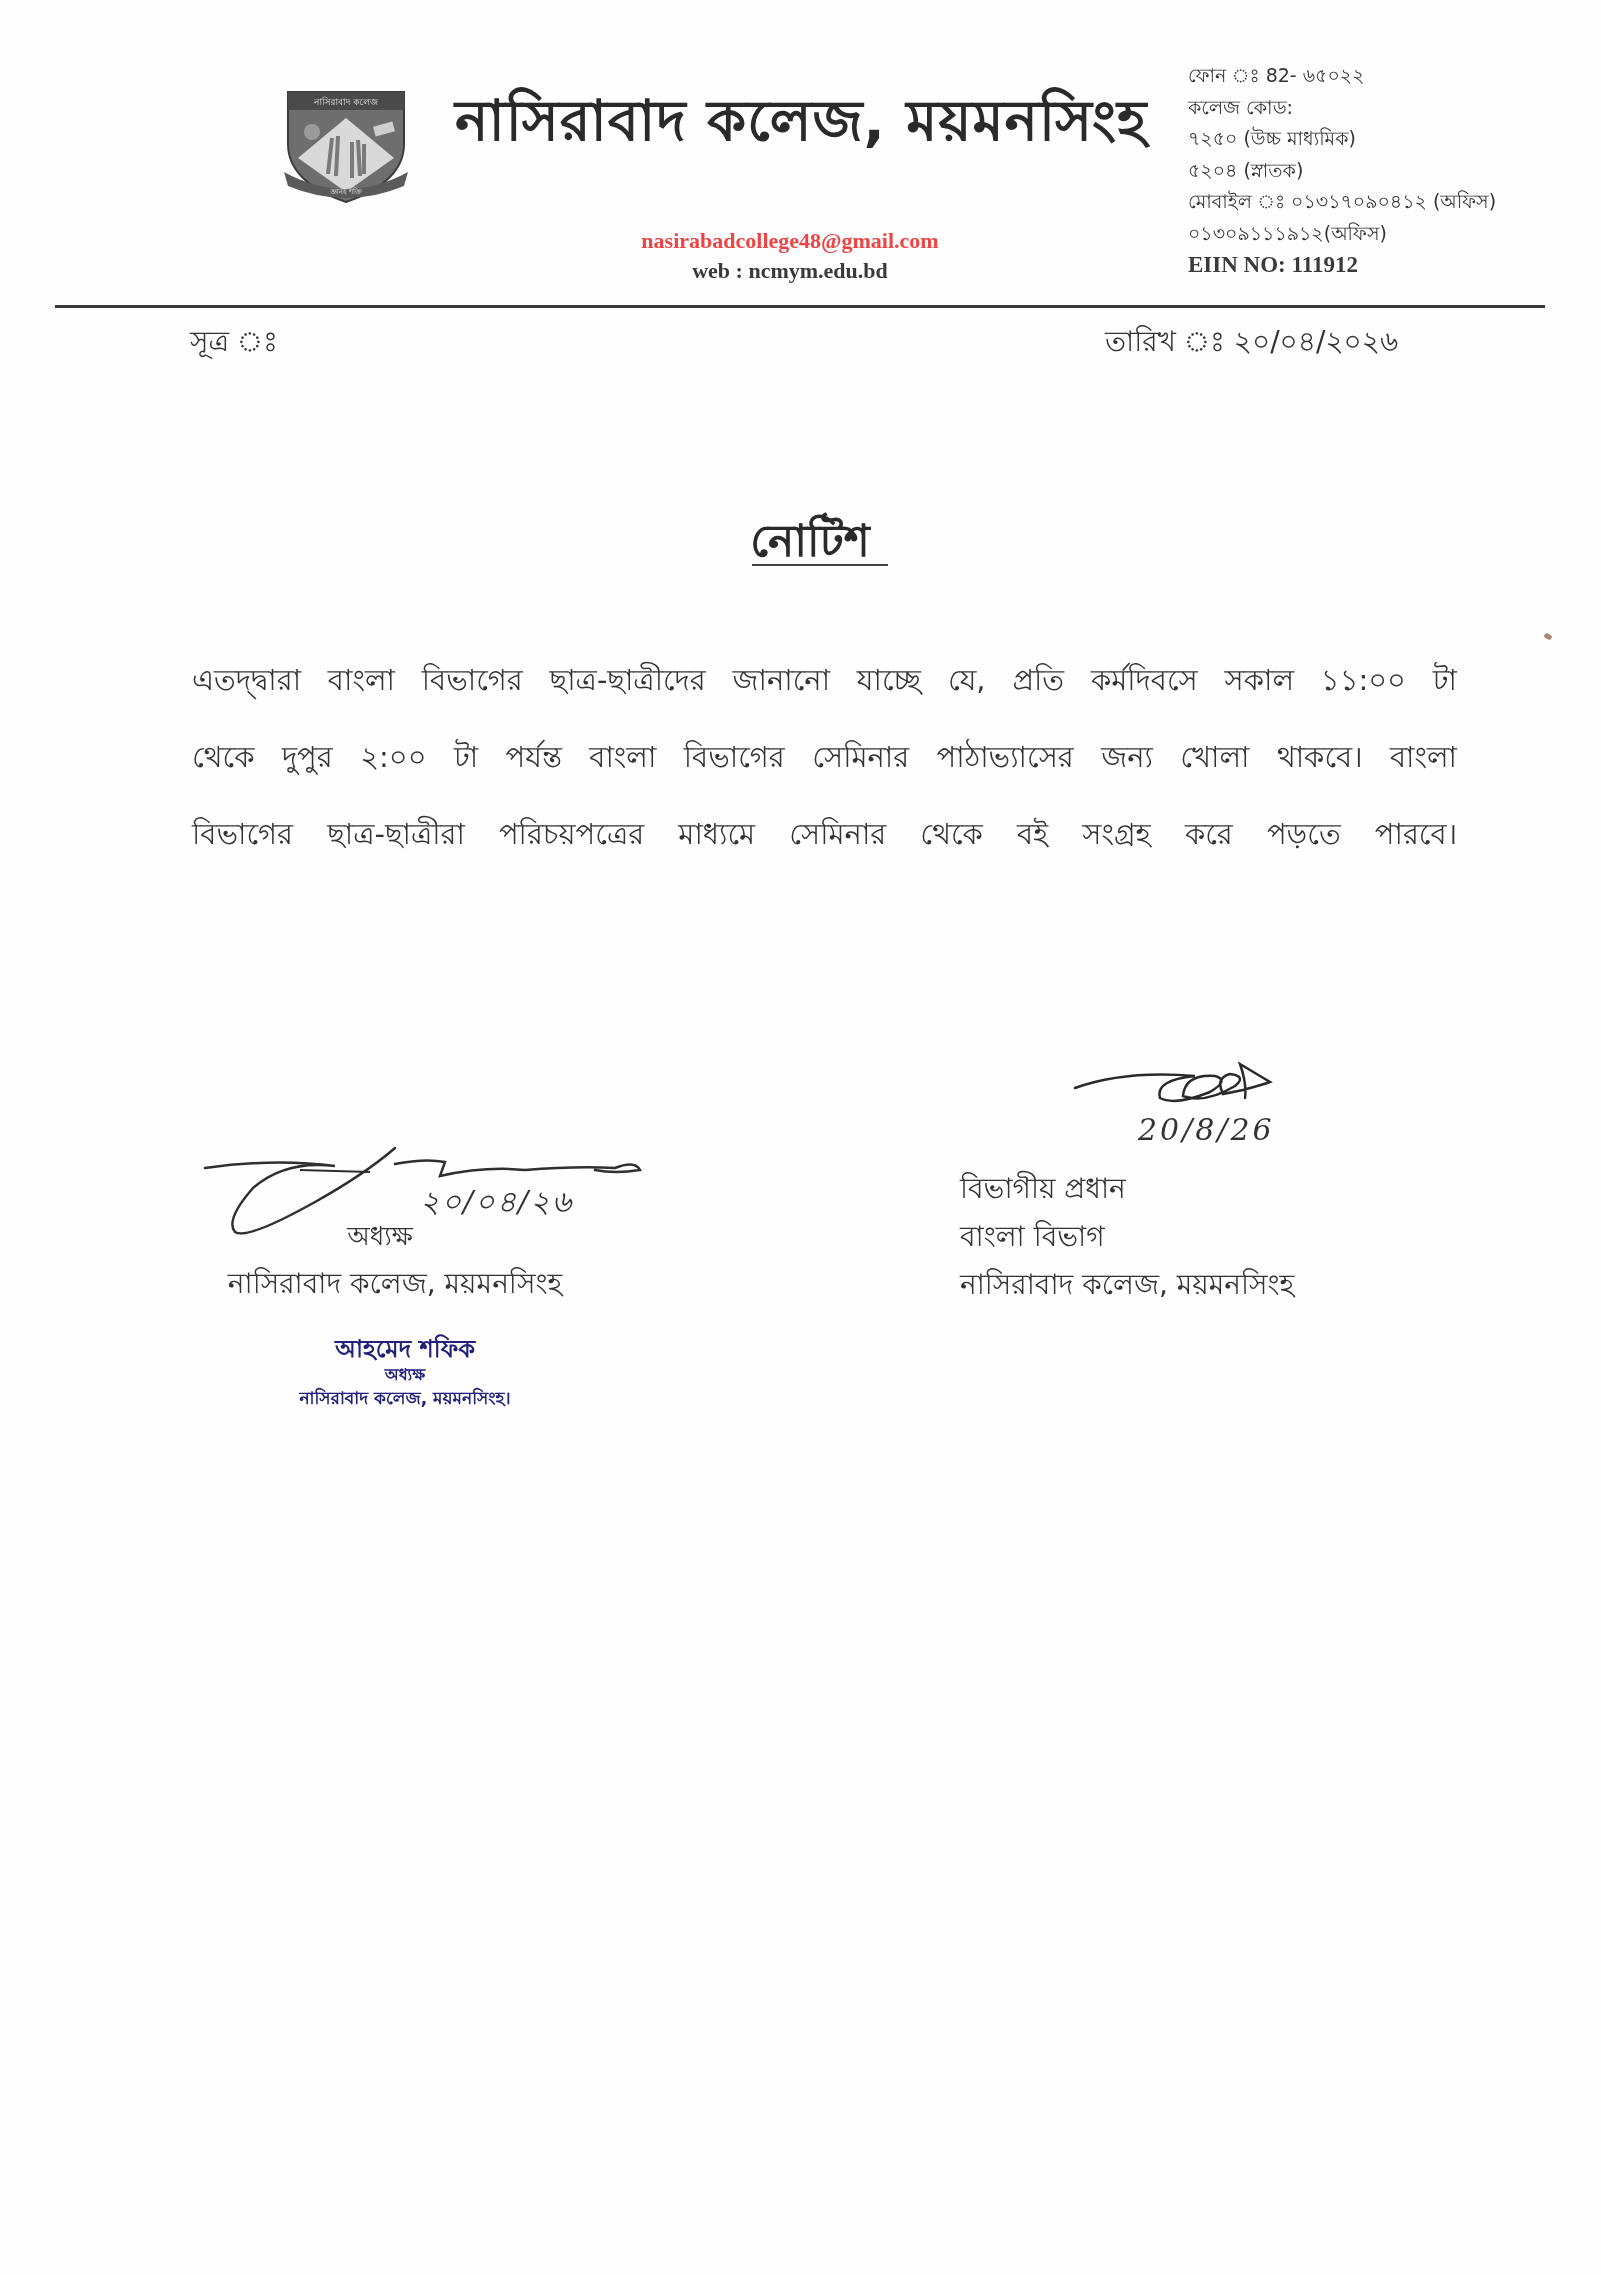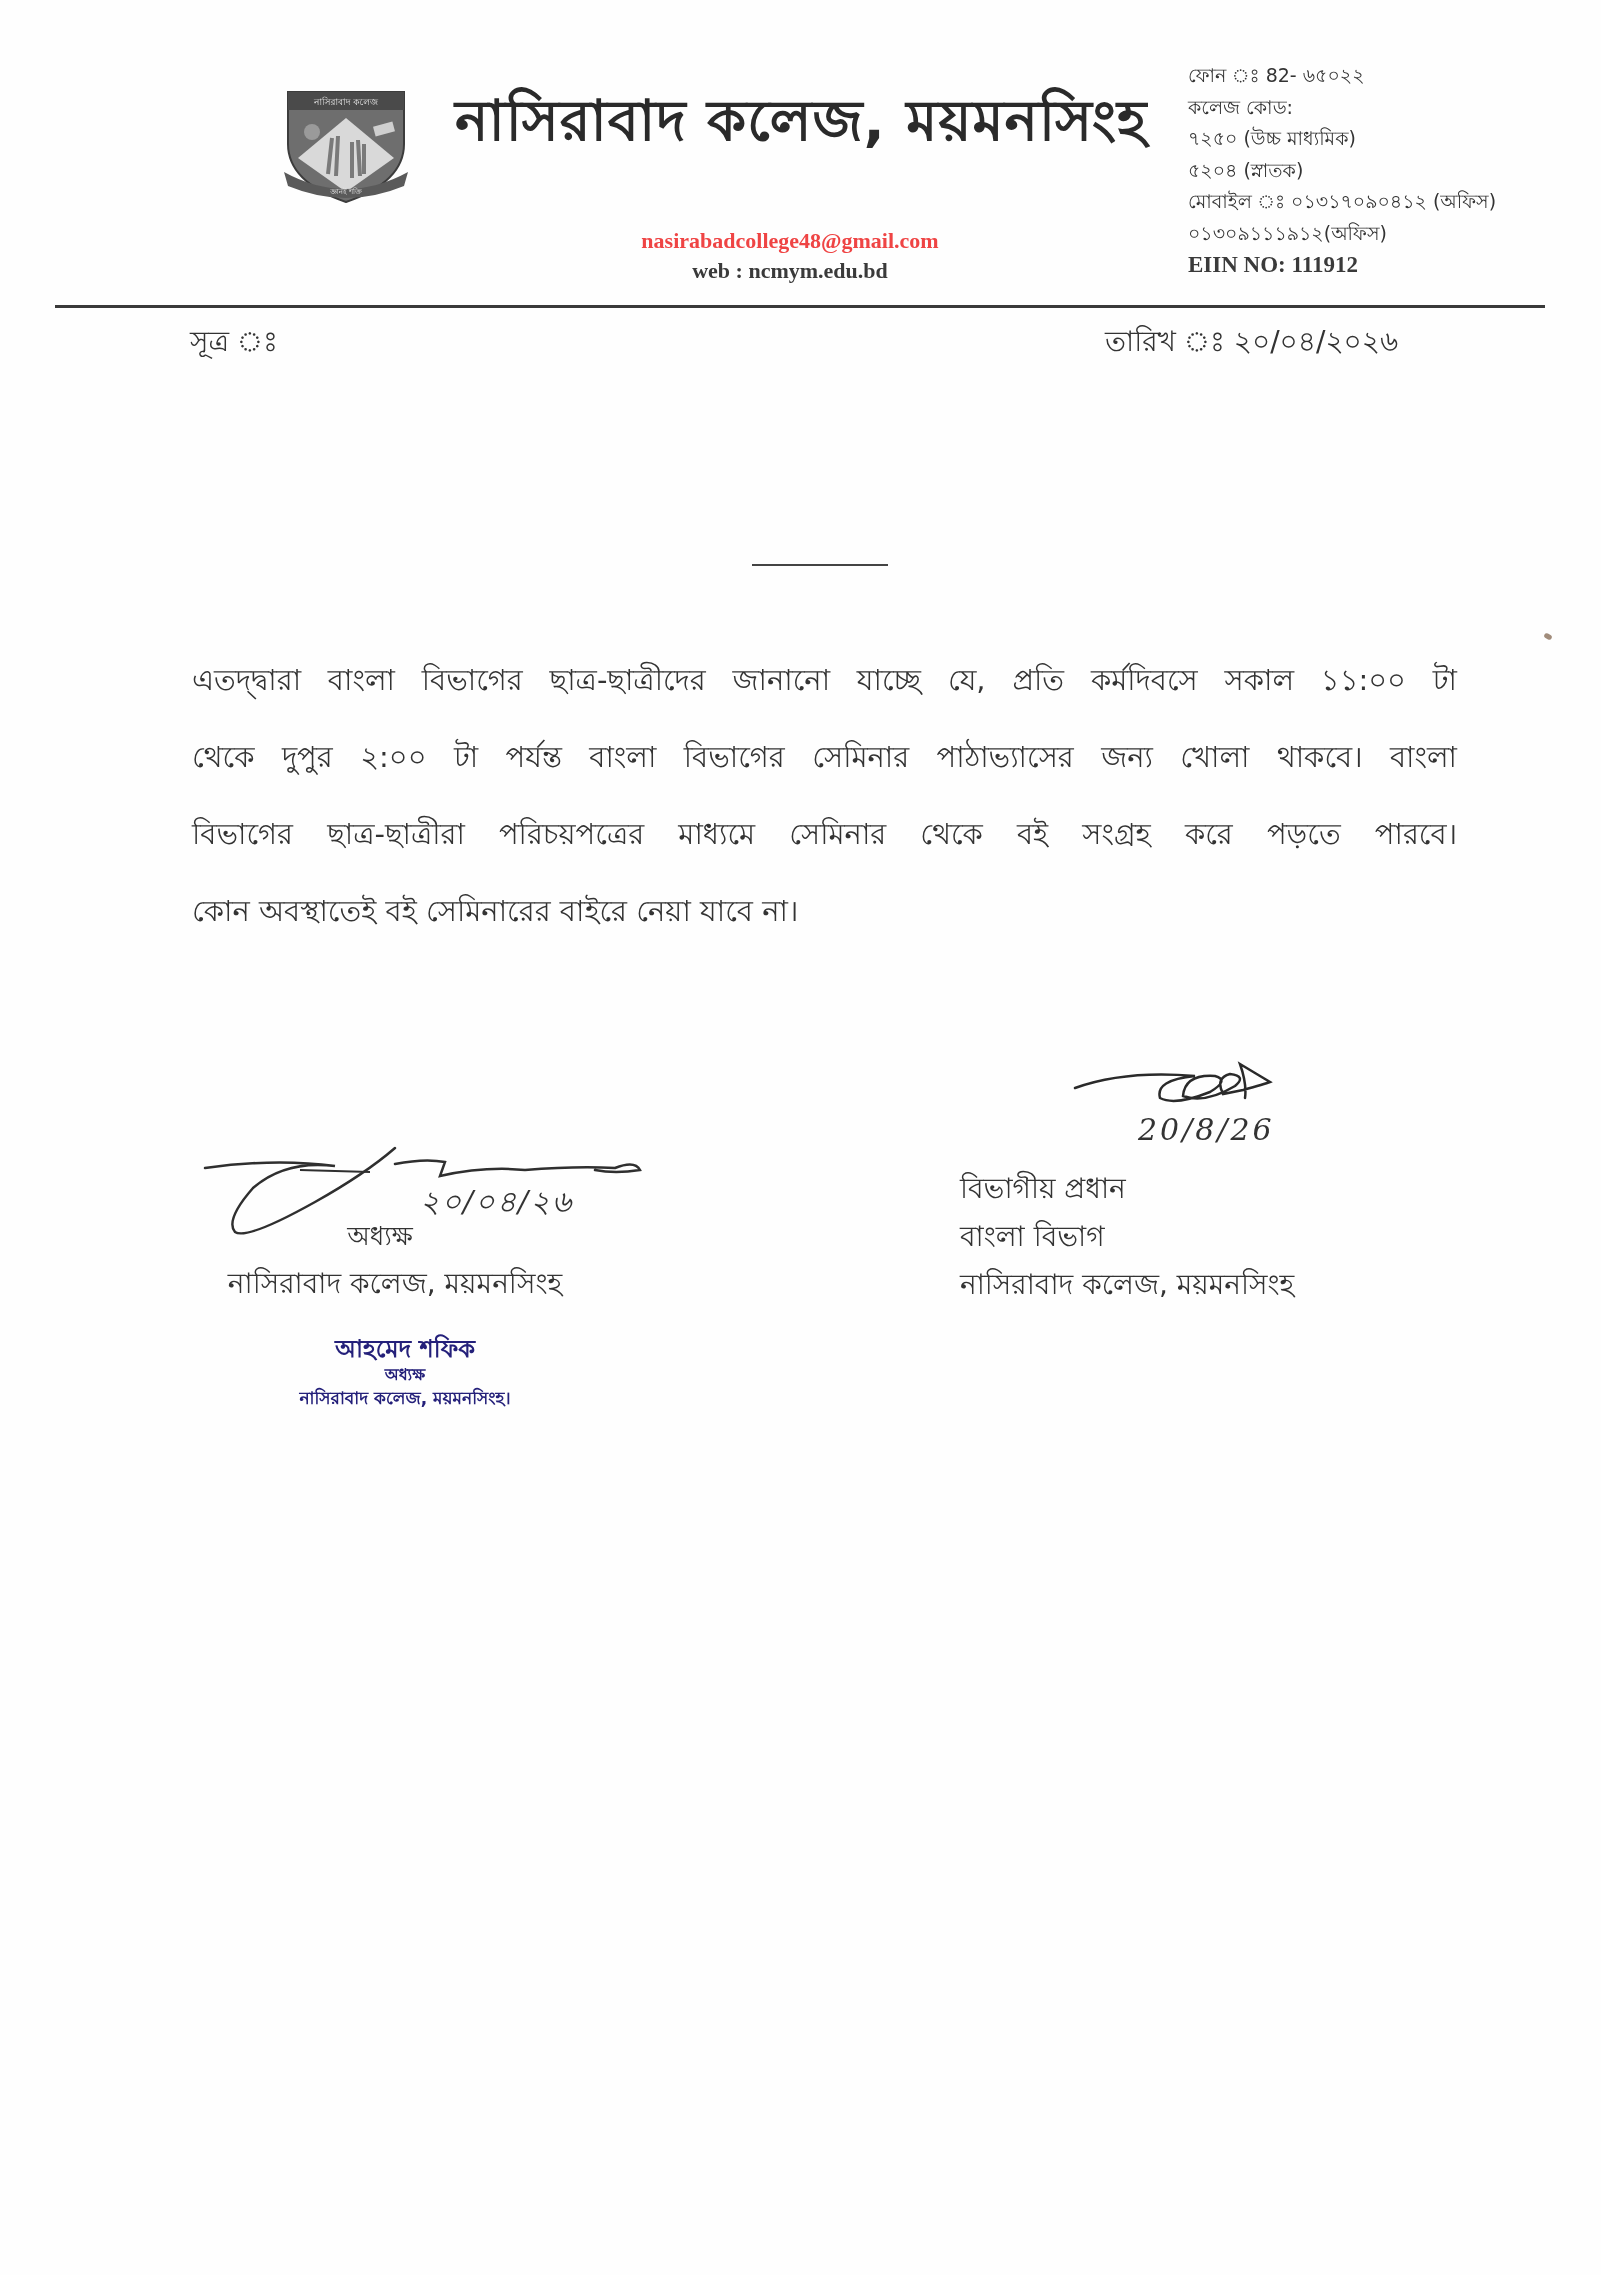--- a/index.html
+++ b/index.html
@@ -292,27 +292,27 @@
     <div class="contact-line">মোবাইল ঃ ০১৩১৭০৯০৪১২ (অফিস)</div>
     <div class="contact-line">০১৩০৯১১১৯১২(অফিস)</div>
     <div class="contact-line eiin">EIIN NO: 111912</div>
   </div>
 
   <div class="header-rule"></div>
 
   <div class="ref">সূত্র ঃ</div>
   <div class="date">তারিখ ঃ ২০/০৪/২০২৬</div>
 
+  <div class="notice-title">নোটিশ</div>
   <div class="notice-underline"></div>
 
   <div class="notice-body">
     <div class="body-line">এতদ্দ্বারা বাংলা বিভাগের ছাত্র-ছাত্রীদের জানানো যাচ্ছে যে, প্রতি কর্মদিবসে সকাল ১১:০০ টা</div>
     <div class="body-line">থেকে দুপুর ২:০০ টা পর্যন্ত বাংলা বিভাগের সেমিনার পাঠাভ্যাসের জন্য খোলা থাকবে। বাংলা</div>
     <div class="body-line">বিভাগের ছাত্র-ছাত্রীরা পরিচয়পত্রের মাধ্যমে সেমিনার থেকে বই সংগ্রহ করে পড়তে পারবে।</div>
-    <div class="body-line last">কোন অবস্থাতেই বই সেমিনারের বাইরে নেয়া যাবে না।</div>
   </div>
 
   <div class="sig-left-svg">
     <svg width="460" height="110" viewBox="0 0 460 110">
       <path d="M10 28 Q80 18 140 26 Q90 20 58 48 Q30 80 40 92 Q52 100 120 62 Q170 34 200 8" fill="none" stroke="#2f2f2f" stroke-width="2.5" stroke-linecap="round"></path>
       <path d="M105 30 L175 32" fill="none" stroke="#2f2f2f" stroke-width="2"></path>
       <path d="M200 24 Q230 18 250 22 L245 36 Q290 26 330 30 Q380 26 420 28 Q440 20 445 30 Q420 34 400 30" fill="none" stroke="#2f2f2f" stroke-width="2.5" stroke-linecap="round"></path>
     </svg>
   </div>
   <div class="sig-left-date">২০/০৪/২৬</div>

